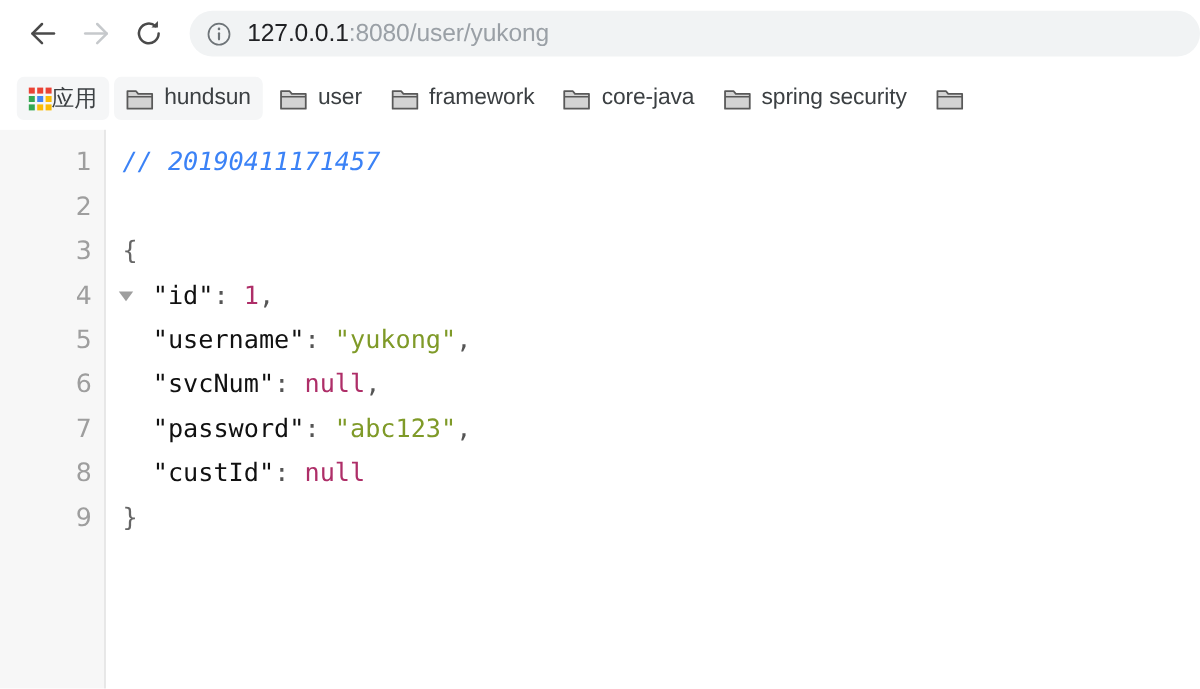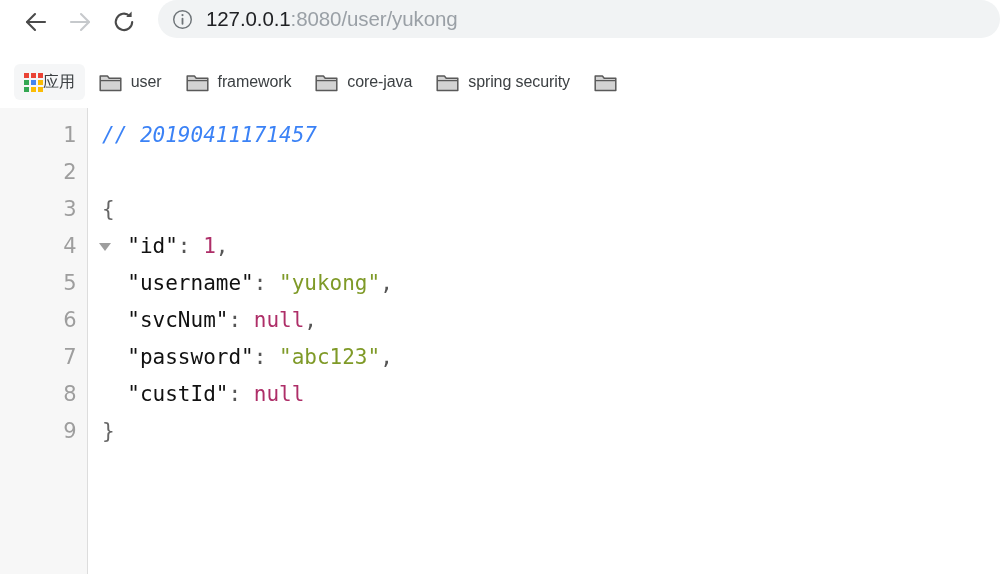--- a/index.html
+++ b/index.html
@@ -14,20 +14,21 @@
     font-family: "Liberation Sans", sans-serif;
     -webkit-font-smoothing: antialiased;
   }
 
   
   .browser-toolbar {
     position: relative;
     height: 56px;
     background: #ffffff;
     display: flex;
+    align-items: center;
     padding: 0 0 0 14px;
     box-sizing: border-box;
   }
   .nav-btn {
     width: 44px;
     height: 44px;
     border-radius: 50%;
     display: flex;
     align-items: center;
     justify-content: center;
@@ -84,21 +85,21 @@
     flex: 0 0 auto;
     margin-right: 4px;
   }
   .bookmark.hovered { background: #f5f6f7; }
   .bookmark-icon {
     flex: 0 0 auto;
     margin-right: 9px;
     display: block;
   }
   .bookmark-label {
-    font-size: 16px;
+    font-size: 19px;
     color: #3c4043;
     letter-spacing: -0.1px;
   }
   .apps-grid {
     width: 19px;
     height: 19px;
     display: grid;
     grid-template-columns: repeat(3, 5px);
     grid-template-rows: repeat(3, 5px);
     gap: 2px;
@@ -218,20 +219,27 @@
       <i style="background:#34a853"></i>
         <i style="background:#4285f4"></i>
         <i style="background:#fbbc05"></i>
       <i style="background:#34a853"></i>
         <i style="background:#fbbc05"></i>
         <i style="background:#fbbc05"></i>
     </span>
     <span class="bookmark-label">应用</span>
   </div>
 
+  <div class="bookmark hovered">
+    <svg class="bookmark-icon" width="23" height="19" viewBox="0 0 23 19">
+      <path d="M1.2 3.0 h7.2 l1.8 2.2 h11.6 v12.4 h-20.6 z" fill="#d3d3d3" stroke="#595959" stroke-width="1.5" stroke-linejoin="round"></path>
+      <line x1="1.2" y1="7.6" x2="21.8" y2="7.6" stroke="#595959" stroke-width="1.3"></line>
+    </svg>
+    <span class="bookmark-label">hundsun</span>
+  </div>
 
   <div class="bookmark">
     <svg class="bookmark-icon" width="23" height="19" viewBox="0 0 23 19">
       <path d="M1.2 3.0 h7.2 l1.8 2.2 h11.6 v12.4 h-20.6 z" fill="#d3d3d3" stroke="#595959" stroke-width="1.5" stroke-linejoin="round"></path>
       <line x1="1.2" y1="7.6" x2="21.8" y2="7.6" stroke="#595959" stroke-width="1.3"></line>
     </svg>
     <span class="bookmark-label">user</span>
   </div>
 
   <div class="bookmark">

